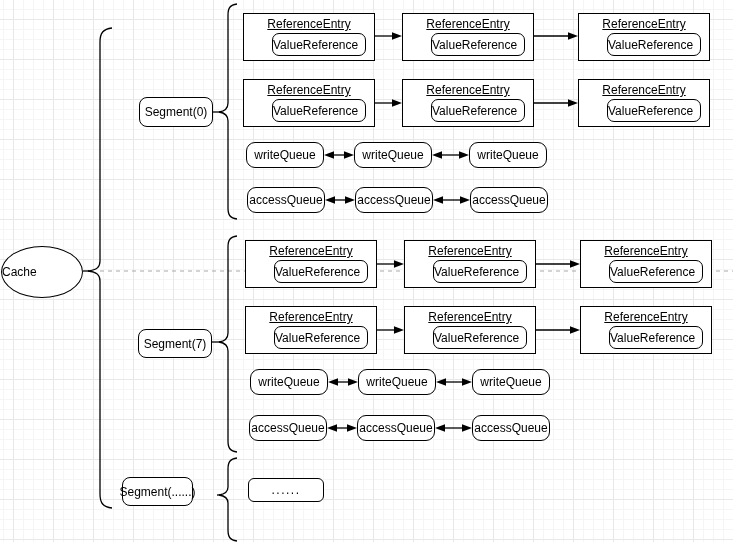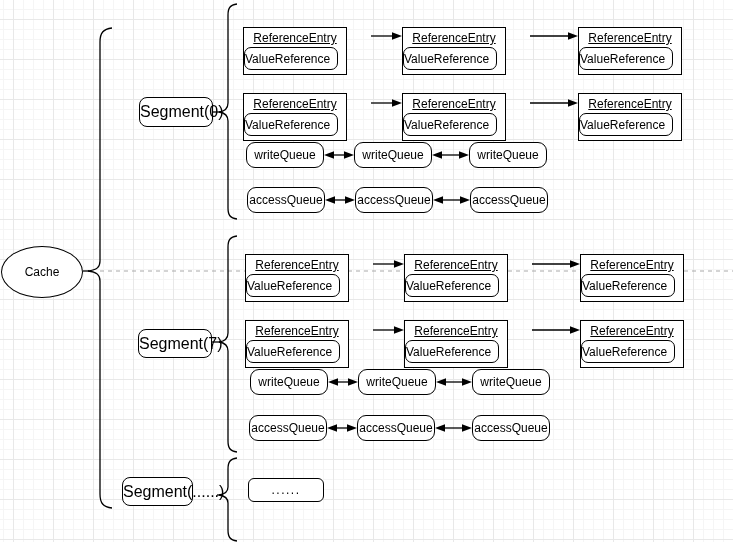--- a/index.html
+++ b/index.html
@@ -18,42 +18,42 @@
       linear-gradient(to bottom,#f5f5f5 1px,transparent 1px);
     background-size:40px 40px,40px 40px,10px 10px,10px 10px;
     background-position:13px 0,0 19px,3px 0,0 9px;
   }
   svg.connectors{position:absolute;left:0;top:0;z-index:1;}
   svg.connectors line{stroke:#000;stroke-width:1.3;}
   svg.connectors path.head{fill:#000;stroke:none;}
   svg.connectors path.brace{fill:none;stroke:#000;stroke-width:1.3;}
   svg.connectors line.dashed{stroke:#a9a9a9;stroke-width:1;stroke-dasharray:4 4;}
   .node{position:absolute;z-index:2;background:#fff;border:1.3px solid #000;box-sizing:border-box;color:#000;}
-  .entry{width:104px;height:48px;margin-top:14px;}
+  .entry{width:132px;height:48px;}
   .entry-title{
     margin-top:3px;text-align:center;font-size:12px;line-height:15px;
     text-decoration:underline;white-space:nowrap;
   }
   .value{
     position:absolute;right:8px;bottom:4px;width:94px;height:23px;
     border:1.3px solid #000;border-radius:7px;background:#fff;box-sizing:border-box;
     display:flex;align-items:center;justify-content:flex-start;
     font-size:12px;white-space:nowrap;overflow:hidden;
   }
   .queue{
     width:78px;height:26px;border-radius:9px;
     display:flex;align-items:center;justify-content:center;
     font-size:12px;white-space:nowrap;overflow:hidden;
   }
   .seg{
-    border-radius:8px;display:flex;align-items:center;
-    font-size:16px;white-space:nowrap;
+    border-radius:8px;display:flex;align-items:center;justify-content:center;
+    font-size:12px;white-space:nowrap;
   }
   .ellipse{
-    border-radius:50%;display:flex;align-items:center;justify-content:center;
+    border-radius:50%;display:flex;align-items:center;
     font-size:12px;
   }
   .dots{
     border-radius:6px;display:flex;align-items:center;justify-content:center;
     font-size:12px;letter-spacing:1.5px;
   }
 </style>
 </head>
 <body>
 

